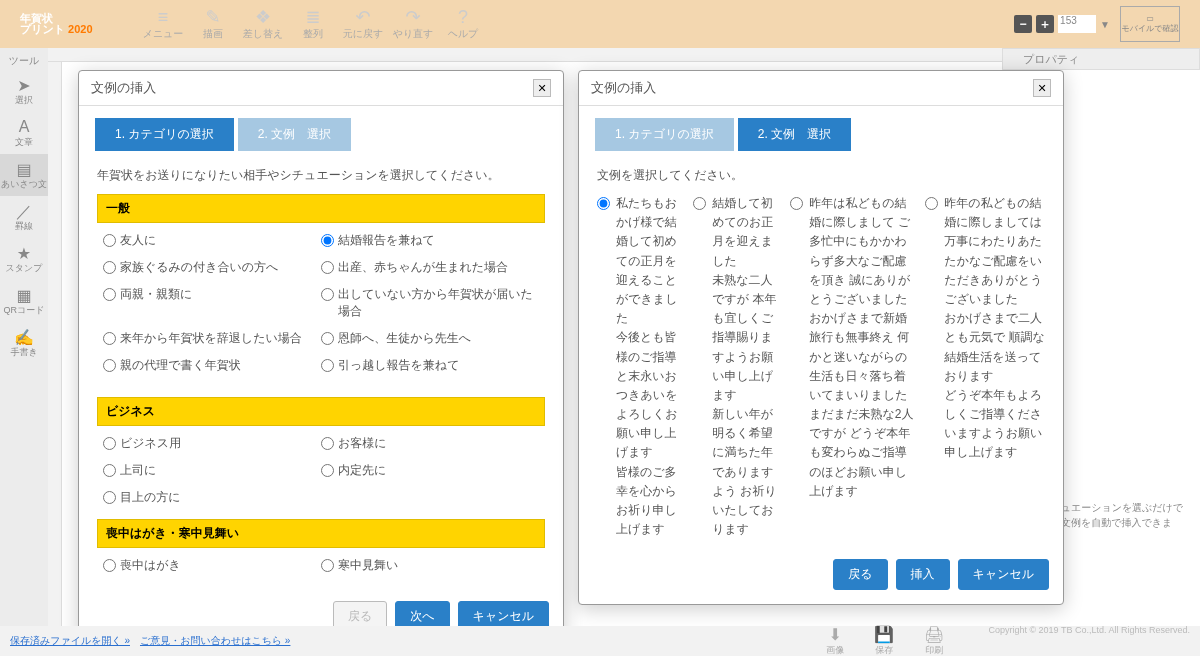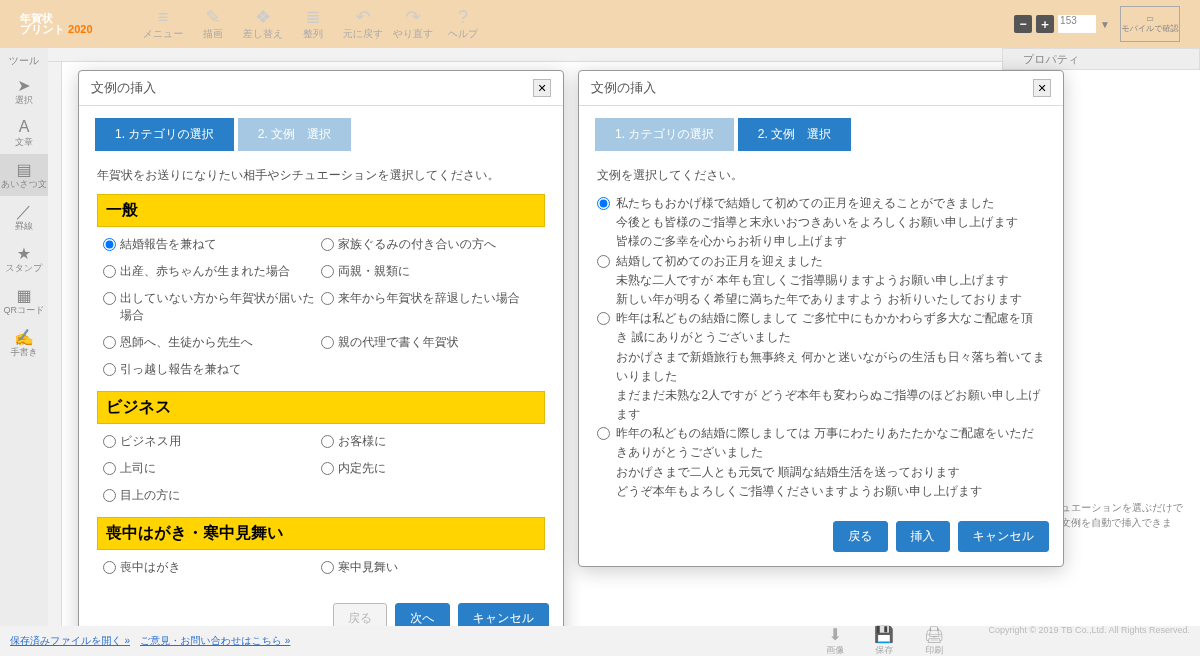--- a/index.html
+++ b/index.html
@@ -36,25 +36,25 @@
   .dialog.d2 { left:578px;}
   .dlg-head { display:flex; align-items:center; justify-content:space-between; padding:8px 12px; border-bottom:1px solid #ddd;}
   .dlg-title { font-size:13px; color:#555;}
   .dlg-close { width:18px; height:18px; text-align:center; line-height:16px; background:#eee; border:1px solid #bbb; font-size:11px; cursor:pointer;}
   .tabs { display:flex; gap:4px; padding:12px 16px 0;}
   .tab { padding:8px 20px; font-size:12px; color:#fff;}
   .tab.active { background:#2a80c8;}
   .tab.inactive { background:#a6c8e2;}
   .dlg-body { padding:16px 18px 10px;}
   .instr { font-size:12px; color:#555; margin-bottom:10px;}
-  .sect-head { background:#ffd400; font-size:16px; font-weight:bold; padding:5px 8px; margin:6px 0 4px; border:1px solid #e0bc00;}
+  .sect-head { background:#ffd400; font-size:12px; font-weight:bold; padding:5px 8px; margin:6px 0 4px; border:1px solid #e0bc00;}
   .opts { display:grid; grid-template-columns: 1fr 1fr; gap:4px 0; padding:2px 6px 4px;}
   .opt { display:flex; align-items:flex-start; gap:4px; font-size:12px; color:#555; padding:3px 0;}
   .opt input { margin-top:2px;}
-  .exlist { display:flex; flex-direction:column; gap:0;justify-content:space-between;}
+  .exlist { display:flex; flex-direction:row; gap:10px;justify-content:space-between;}
   .ex { display:flex; align-items:flex-start; gap:6px; font-size:12px; color:#555; line-height:1.6;}
   .ex input { margin-top:3px;}
   .dlg-foot { display:flex; justify-content:flex-end; gap:8px; padding:10px 14px 14px;align-items:center;}
   .btn { padding:6px 14px; font-size:12px; border-radius:3px; border:1px solid #bbb; background:#f4f4f4; color:#555; cursor:pointer;}
   .btn.primary { background:#2a80c8; color:#fff; border-color:#2a80c8;}
   .btn.disabled { color:#bbb;}
 </style>
 </head>
 <body>
 
@@ -150,20 +150,24 @@
   </div>
   <div class="tabs">
     <div class="tab active">1. カテゴリの選択</div>
     <div class="tab inactive">2. 文例　選択</div>
   </div>
   <div class="dlg-body">
     <div class="instr">年賀状をお送りになりたい相手やシチュエーションを選択してください。</div>
     <div id="sections">
         <div class="sect-head">一般</div>
         <div class="opts">
+          <label class="opt">
+            <input type="radio" name="cat" style="">
+            <span>友人に</span>
+          </label>
           <label class="opt">
             <input type="radio" name="cat" checked="" style="">
             <span>結婚報告を兼ねて</span>
           </label>
           <label class="opt">
             <input type="radio" name="cat" style="">
             <span>家族ぐるみの付き合いの方へ</span>
           </label>
           <label class="opt">
             <input type="radio" name="cat" style="">

